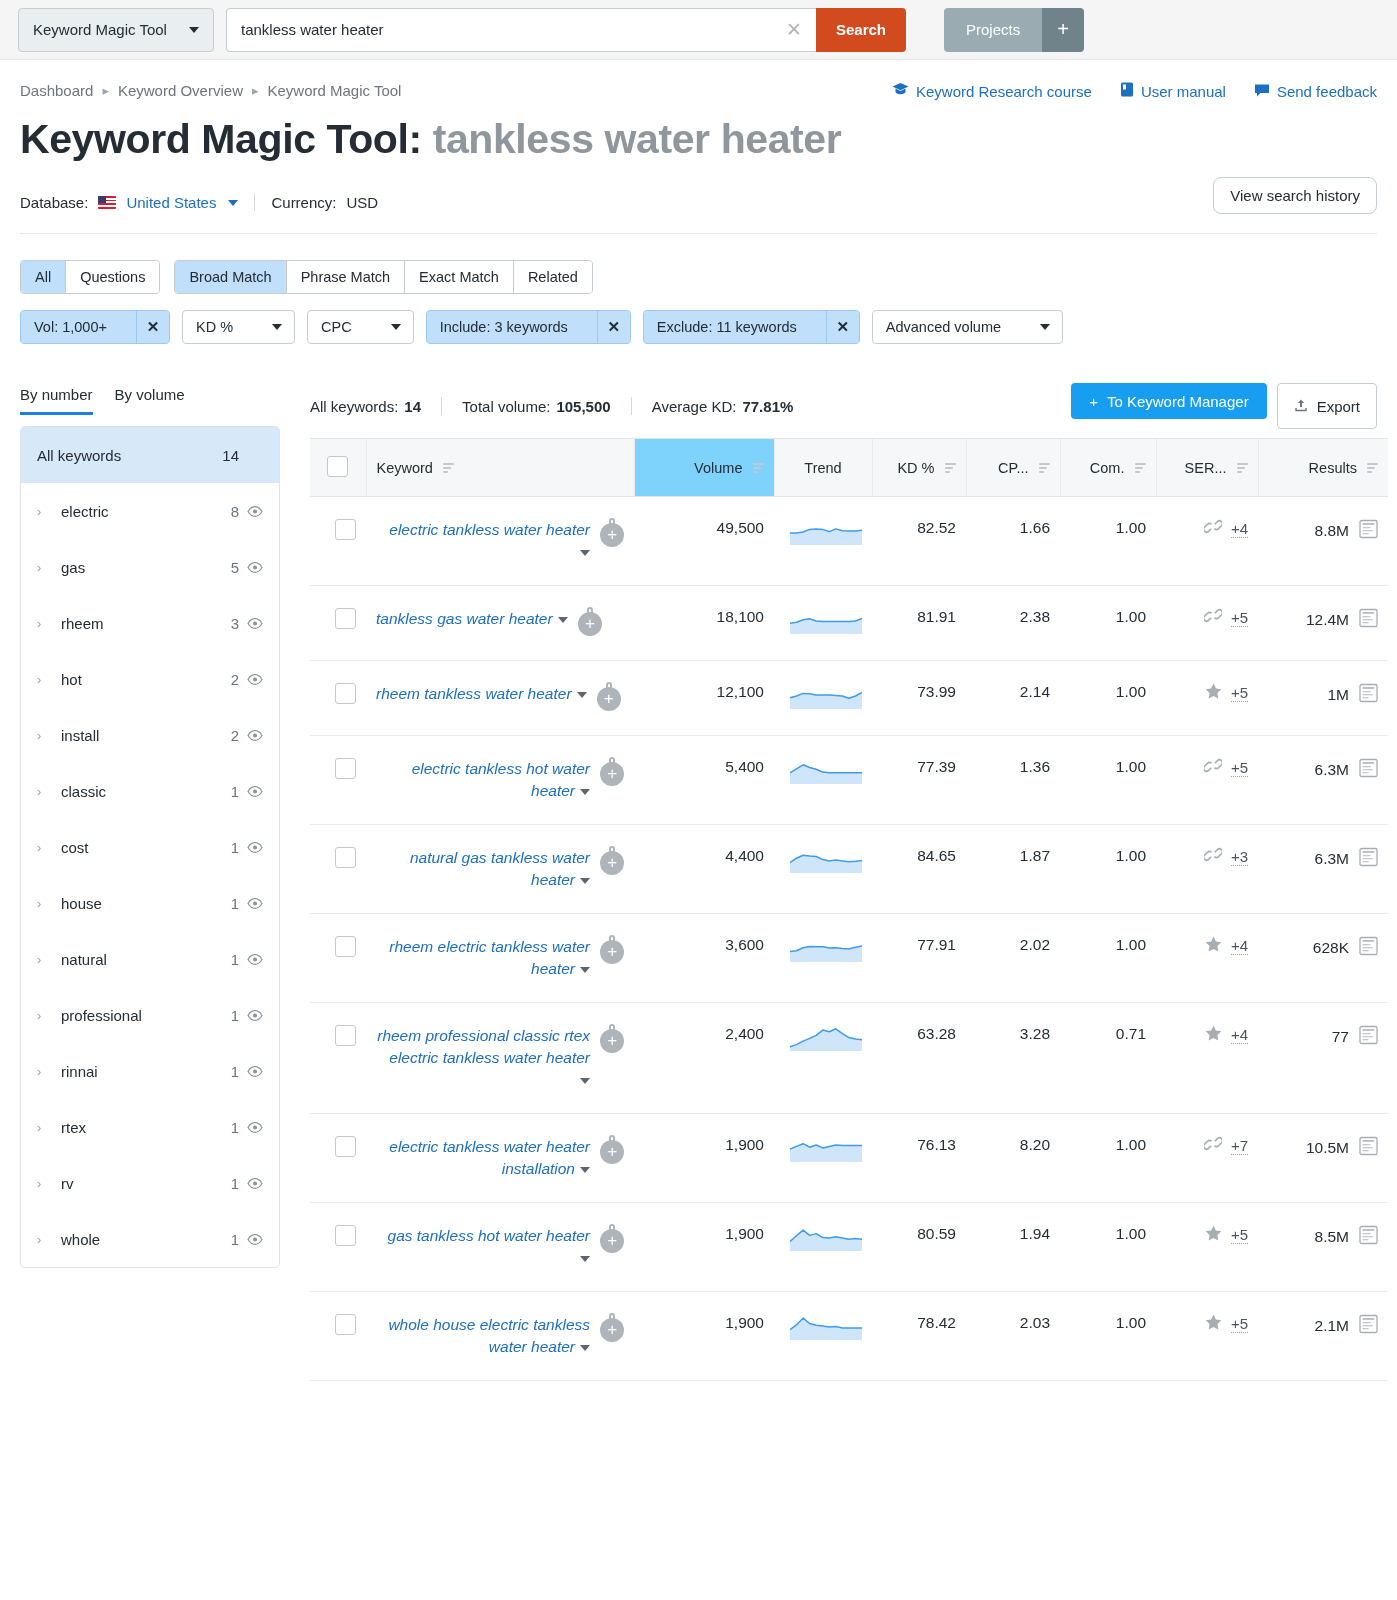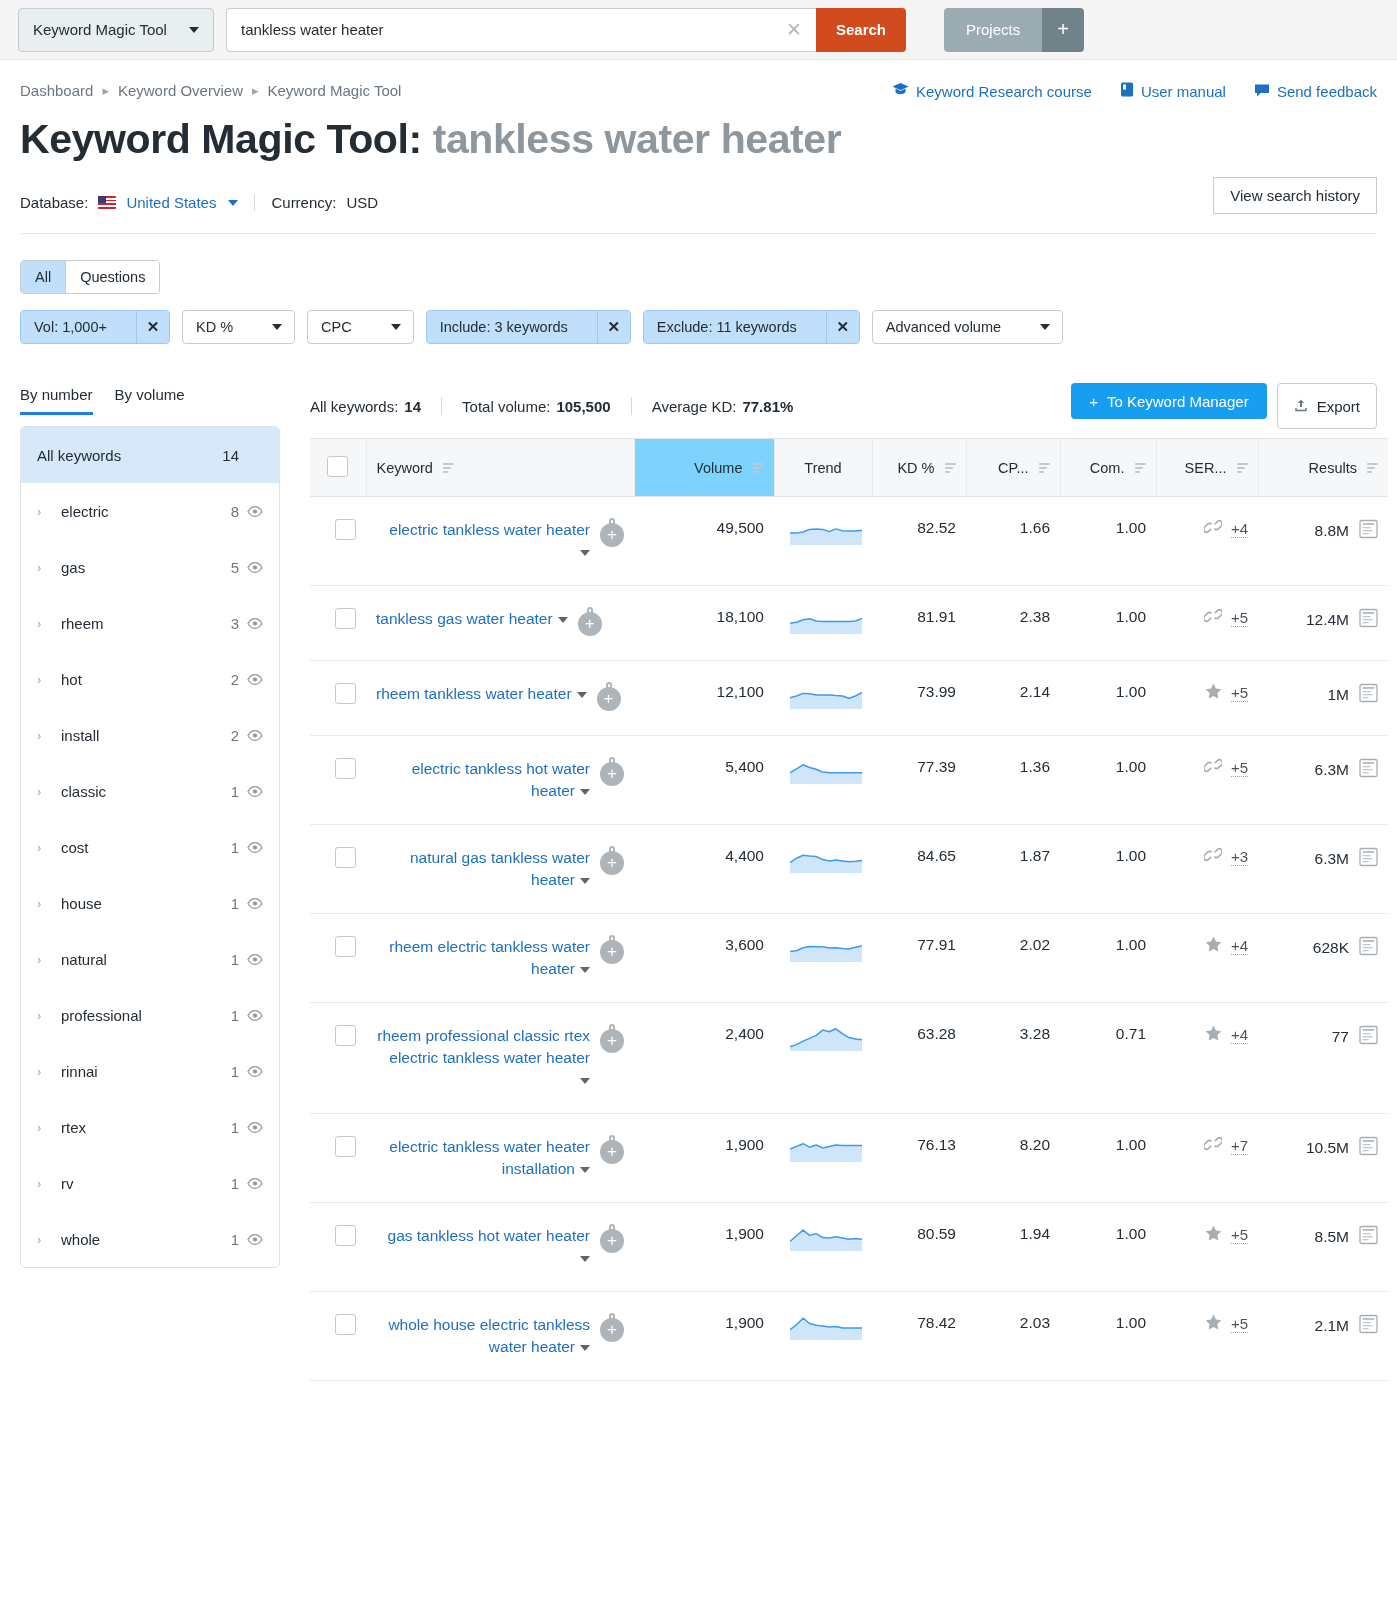--- a/index.html
+++ b/index.html
@@ -111,21 +111,21 @@
     font-weight: 700;
     letter-spacing: -0.4px;
     line-height: 1.1;
     color: #242d35;
   }
   h1.page-title .q { color: #8e979e; font-weight: 700; }
 
   .view-history {
     position: absolute; right: 20px; top: 117px;
     border: 1px solid #c6cdd2; background: #fff;
-    border-radius: 0;
+    border-radius: 8px;
     padding: 9px 16px;
     font-size: 15px; color: #242d35;
     cursor: pointer;
   }
   .db-row {
     margin-top: 32px;
     font-size: 15px; color: #242d35;
     display: flex; align-items: center; gap: 10px;
   }
   .db-row .flag {
@@ -283,21 +283,21 @@
 
   table.kwtable tbody td {
     border-bottom: 1px solid #e8eaec;
     font-size: 15.5px;
     padding: 22px 10px;
     vertical-align: top;
     text-align: right;
     color: #242d35;
   }
   td.c-check { text-align: center; padding-left: 0; padding-right: 0; }
-  td.c-kw { text-align: left; }
+  td.c-kw { text-align: left; font-style: italic; }
   .kwcell { display: flex; align-items: flex-start; gap: 10px; }
   .kwtext { color: #1d6fc0; line-height: 1.42; cursor: pointer; }
   .kwtext .dncaret {
     display: inline-block; width: 0; height: 0;
     border-left: 5px solid transparent;
     border-right: 5px solid transparent;
     border-top: 6px solid #5d6670;
     margin-left: 5px; vertical-align: middle;
   }
   .chk {
@@ -414,20 +414,26 @@
   </div>
 
   <div class="head-rule"></div>
 </div>
 
 <div class="filters">
   <div class="fgroup">
     <div class="seg">
       <div class="active">All</div>
       <div>Questions</div>
+    </div>
+    <div class="seg">
+      <div class="active">Broad Match</div>
+      <div>Phrase Match</div>
+      <div>Exact Match</div>
+      <div>Related</div>
     </div>
   </div>
 
   <div class="fgroup2">
     <div class="chip on">
       <div class="c-label">Vol: 1,000+</div>
       <div class="c-x">✕</div>
     </div>
     <div class="chip">
       <div class="c-label">KD %</div>

